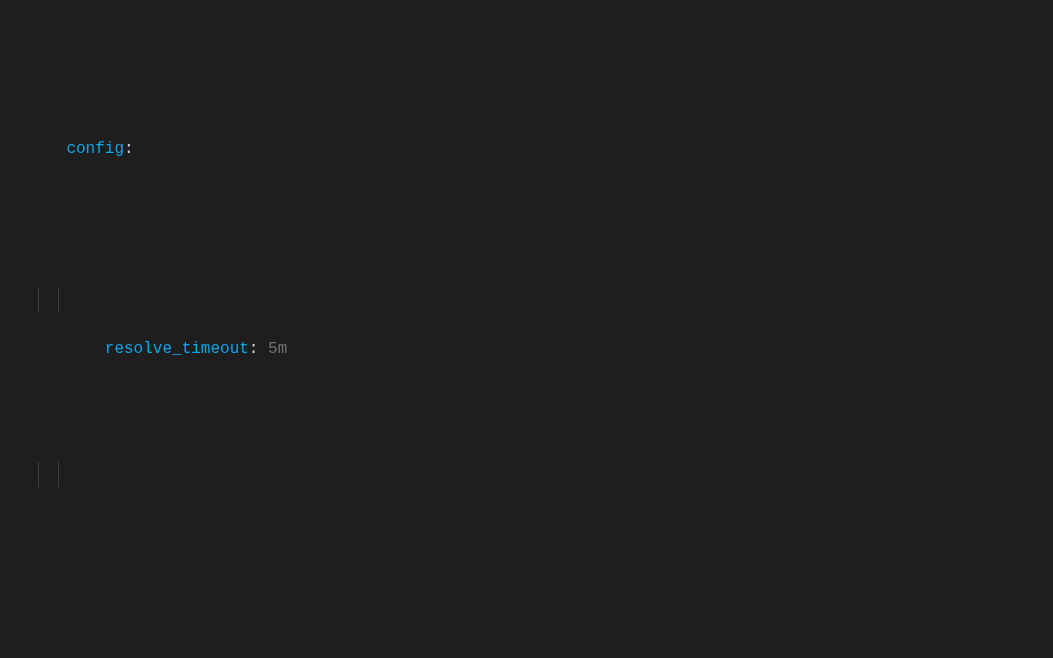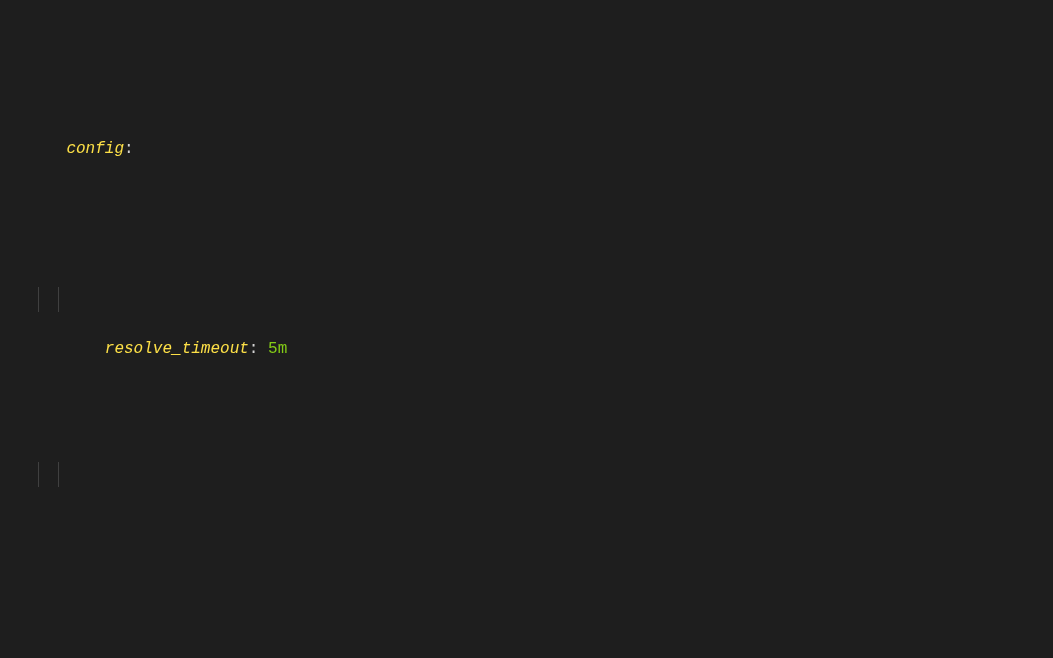--- a/index.html
+++ b/index.html
@@ -23,23 +23,23 @@
     position: relative;
     height: 25px;
   }
   .guide {
     position: absolute;
     top: 0;
     bottom: 0;
     width: 0;
     border-left: 1px solid #404040;
   }
-  .key { color: #fde047; font-style: italic; }
+  .key { color: #0ea5e9; }
   .punct { color: #d4d4d4; }
-  .str { color: #84cc16; }
+  .str { color: #737373; }
 </style>
 </head>
 <body>
 
 <div class="editor">
 
   
   <div class="line">
     <span class="key">config</span><span class="punct">:</span>
   </div>

